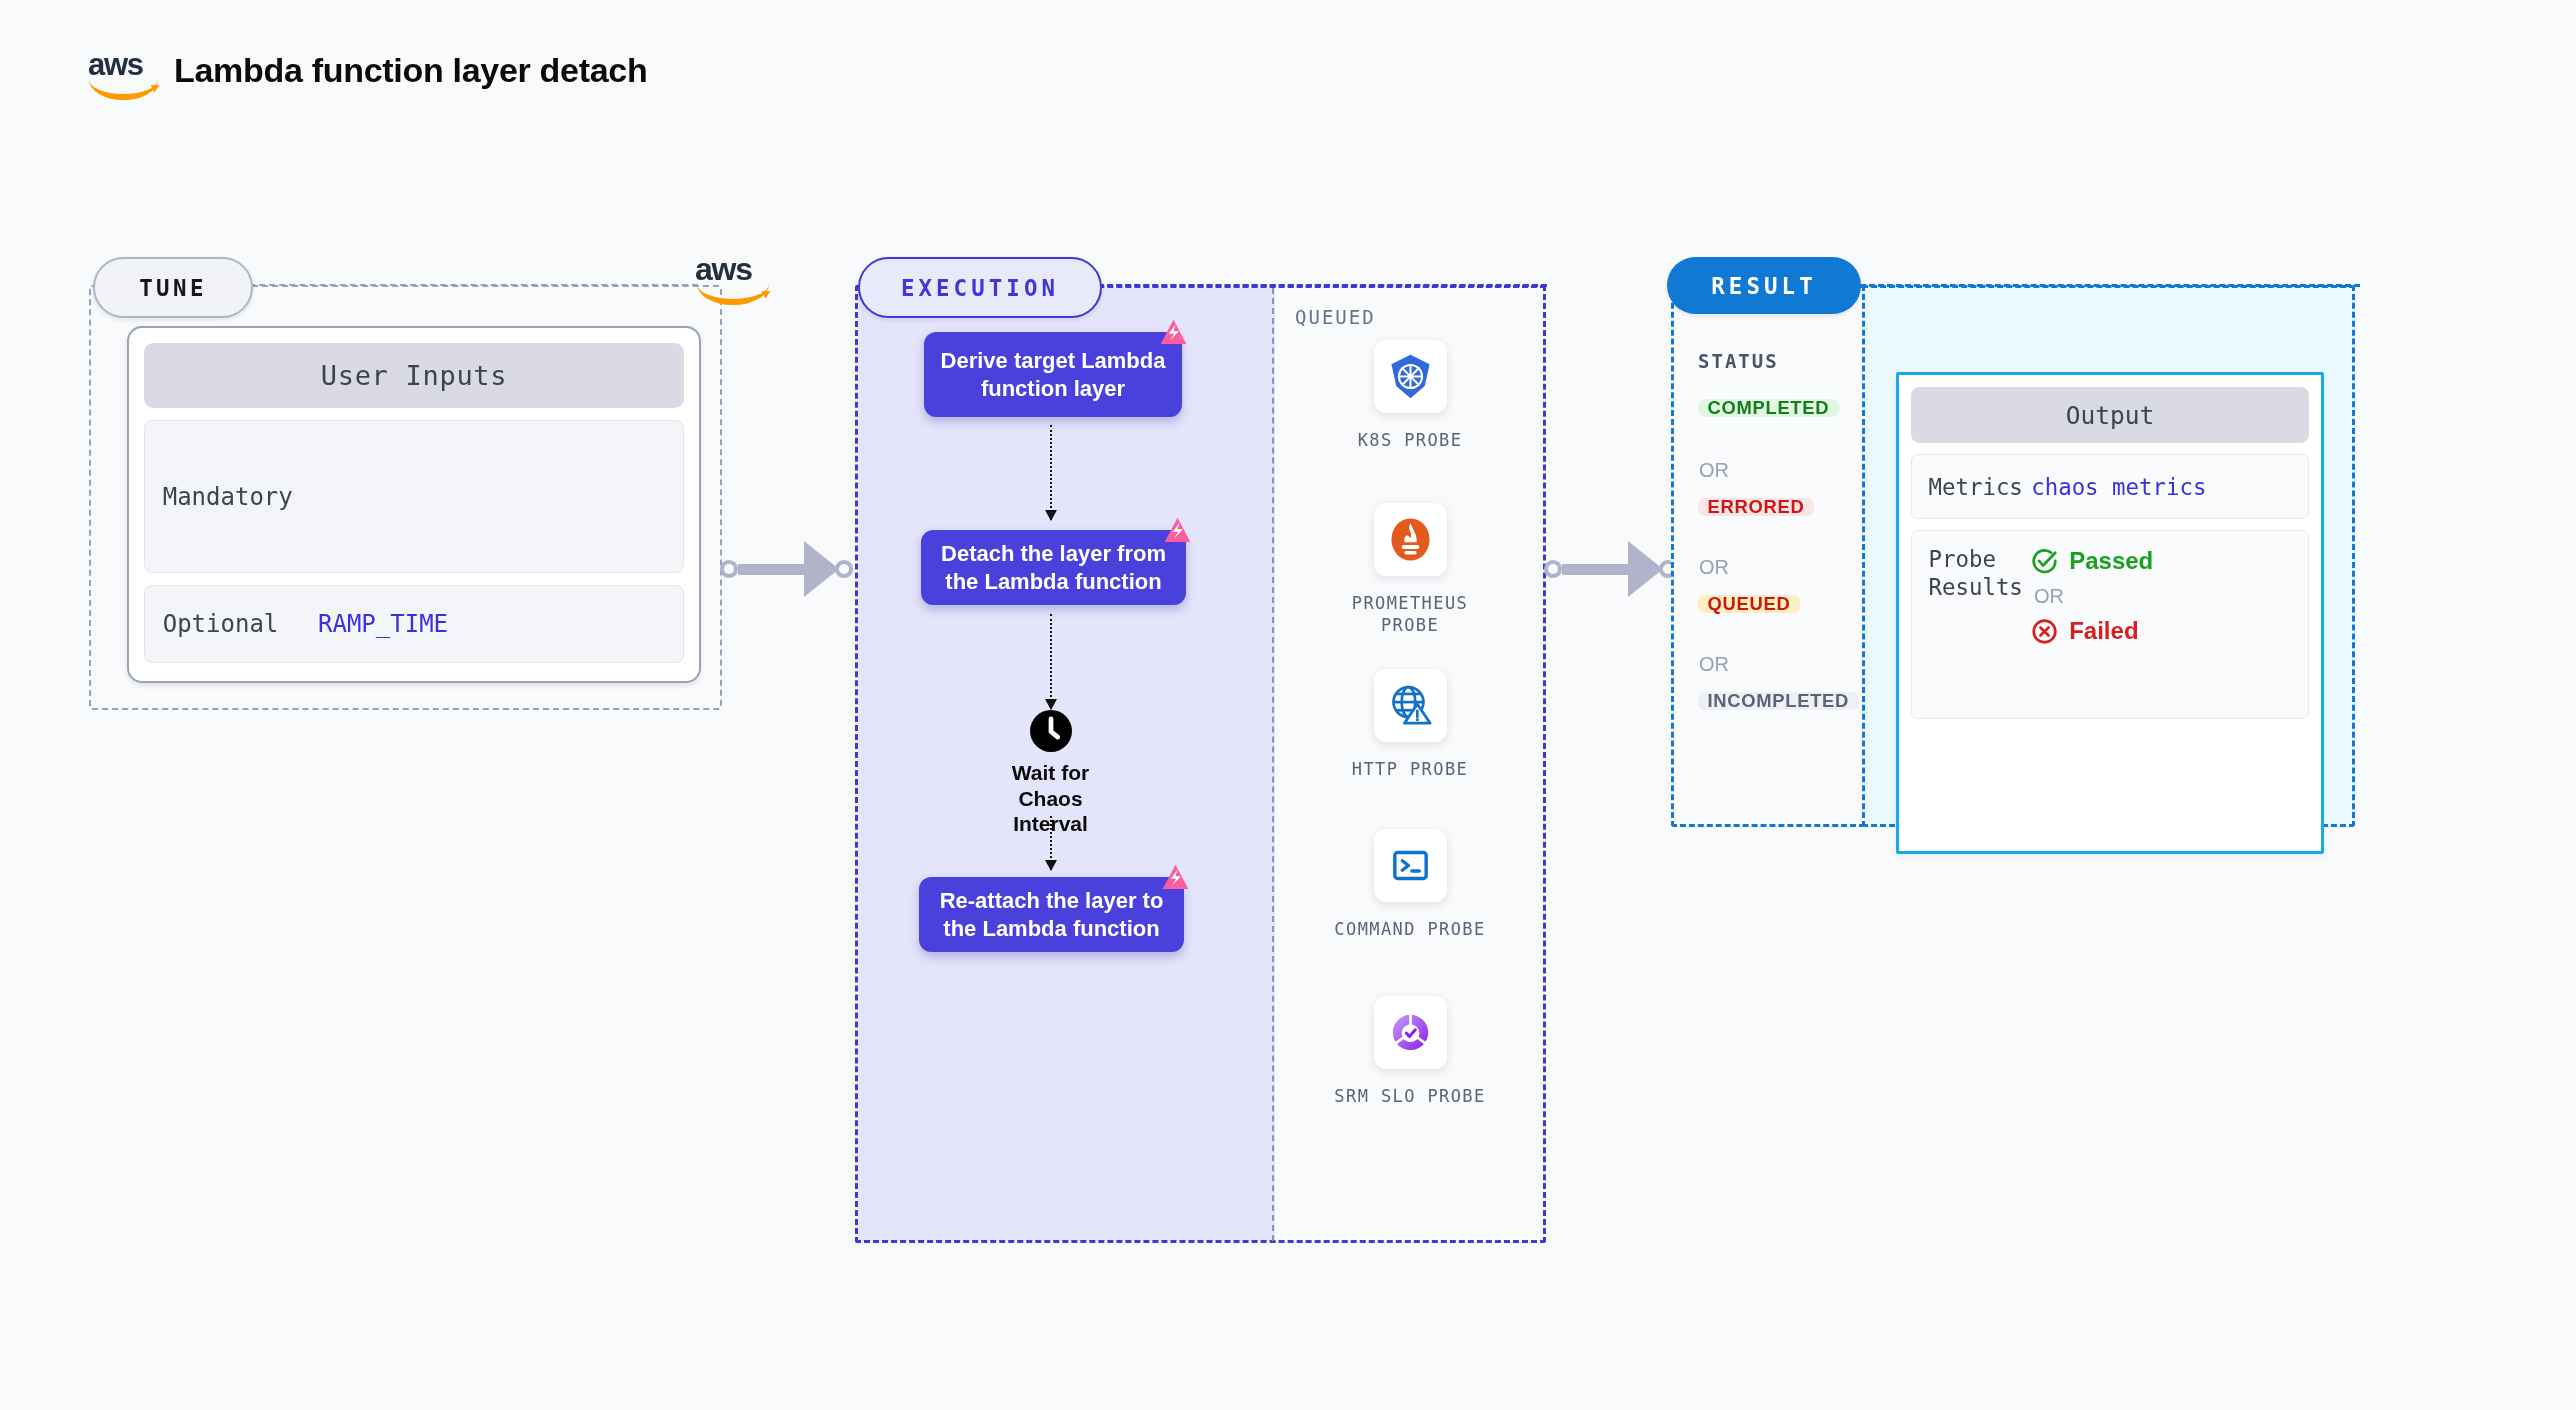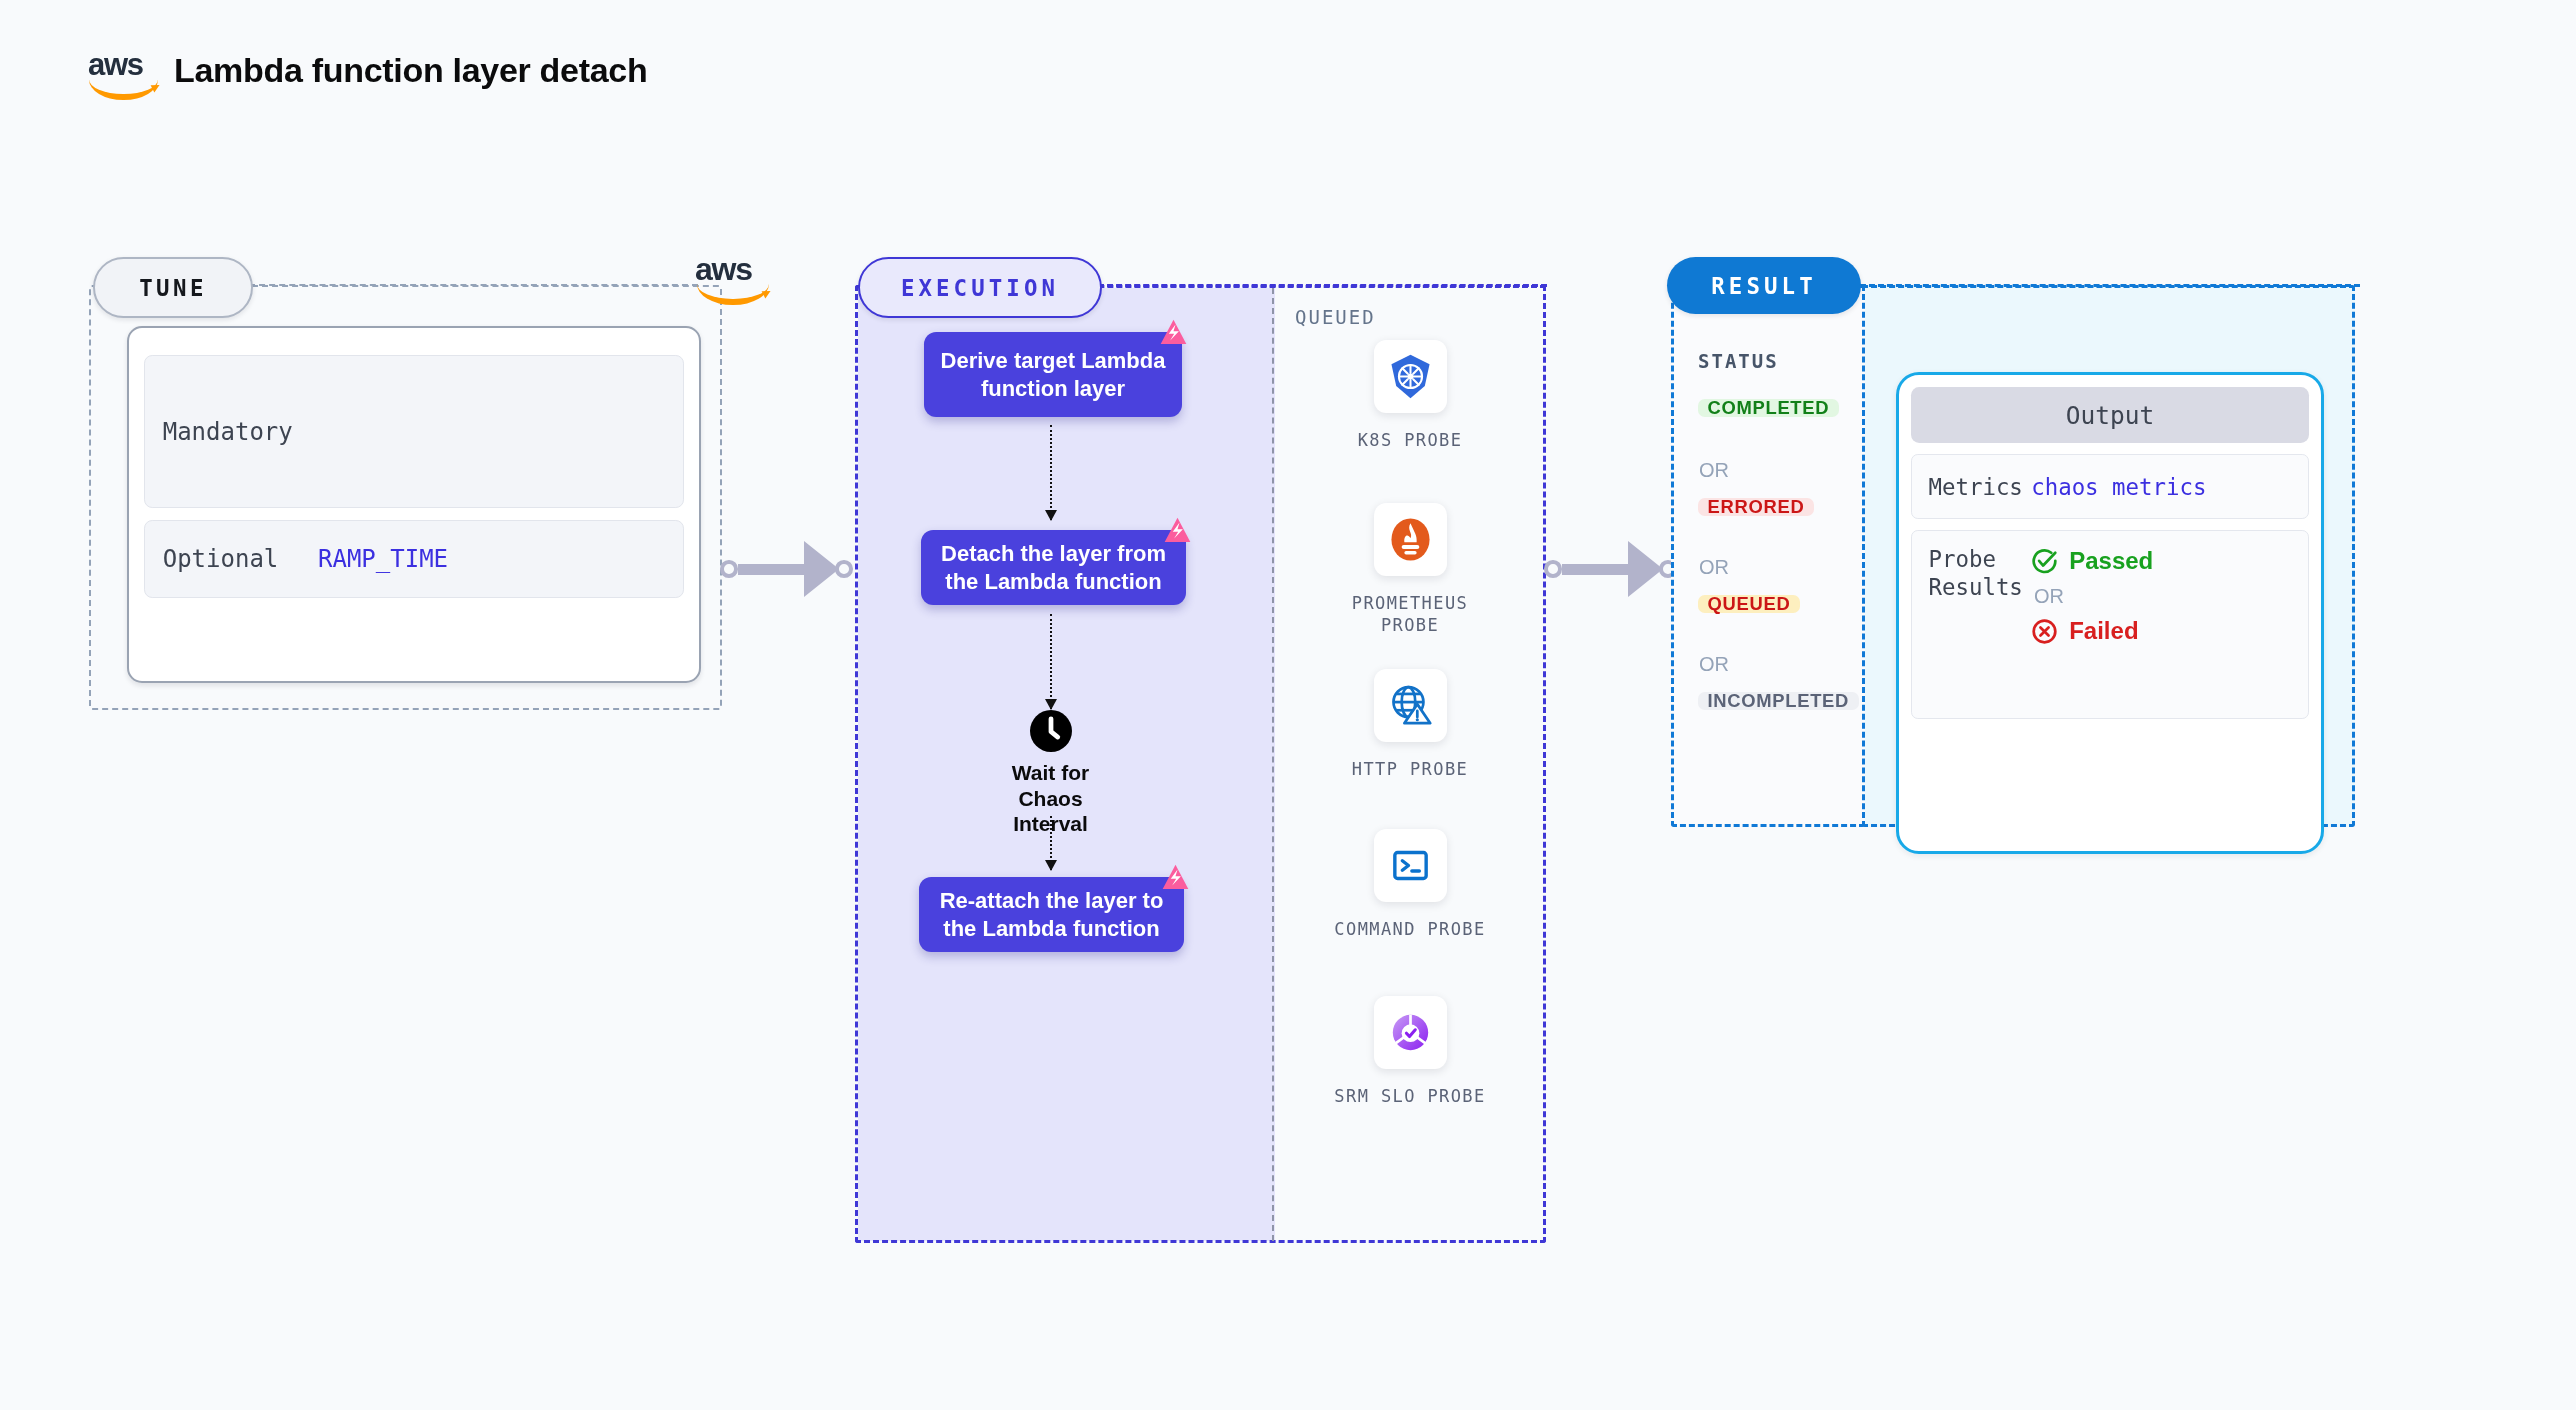--- a/index.html
+++ b/index.html
@@ -237,21 +237,21 @@
   #chip-0{top:399px;background:#e2f7e2;color:#128019;}
   #or-0{top:459px;}
   #chip-1{top:498px;background:#fbe4e4;color:#cb1616;}
   #or-1{top:556px;}
   #chip-2{top:595px;background:#fdefbf;color:#cb1616;}
   #or-2{top:653px;}
   #chip-3{top:692px;background:#eef0f4;color:#5b6377;}
 
   #output-card{
     position:absolute;left:1896px;top:372px;width:428px;height:482px;
-    background:#ffffff;border:3.4px solid #18a9e8;border-radius:23px;
+    background:#ffffff;border:3.4px solid #18a9e8;border-radius:2px;
     box-sizing:border-box;padding:12.2px;
     box-shadow:0 2px 6.1px rgba(15,23,42,.08);
   }
   #output-header{
     height:56px;background:#d9dae4;border-radius:8.2px;
     display:flex;align-items:center;justify-content:center;
     font-family:"DejaVu Sans Mono",monospace;
     font-size:24.5px;color:#3d4451;
   }
   .out-block{
@@ -293,20 +293,21 @@
 
 <div id="tune-dash" class="dash-box"></div>
 <div id="tune-connector" class="abs"></div>
 <div id="tune-badge" class="sect-badge">TUNE</div>
 <div id="aws-logo-tune" class="abs awslogo">
   <div class="aws-word" style="font-size:32px;">aws</div>
   <div class="smile" style="top:31px;border-bottom-width:6.1px;"></div>
 </div>
 
 <div id="userinputs-card" class="abs">
+  <div id="ui-header">User Inputs</div>
 
   <div id="mandatory-block" class="param-block">
     <div class="param-label">Mandatory</div>
   </div>
 
   <div id="optional-block" class="param-block">
     <div class="param-label">Optional</div>
     <div class="param-values">
       <span>RAMP_TIME</span>
     </div>

